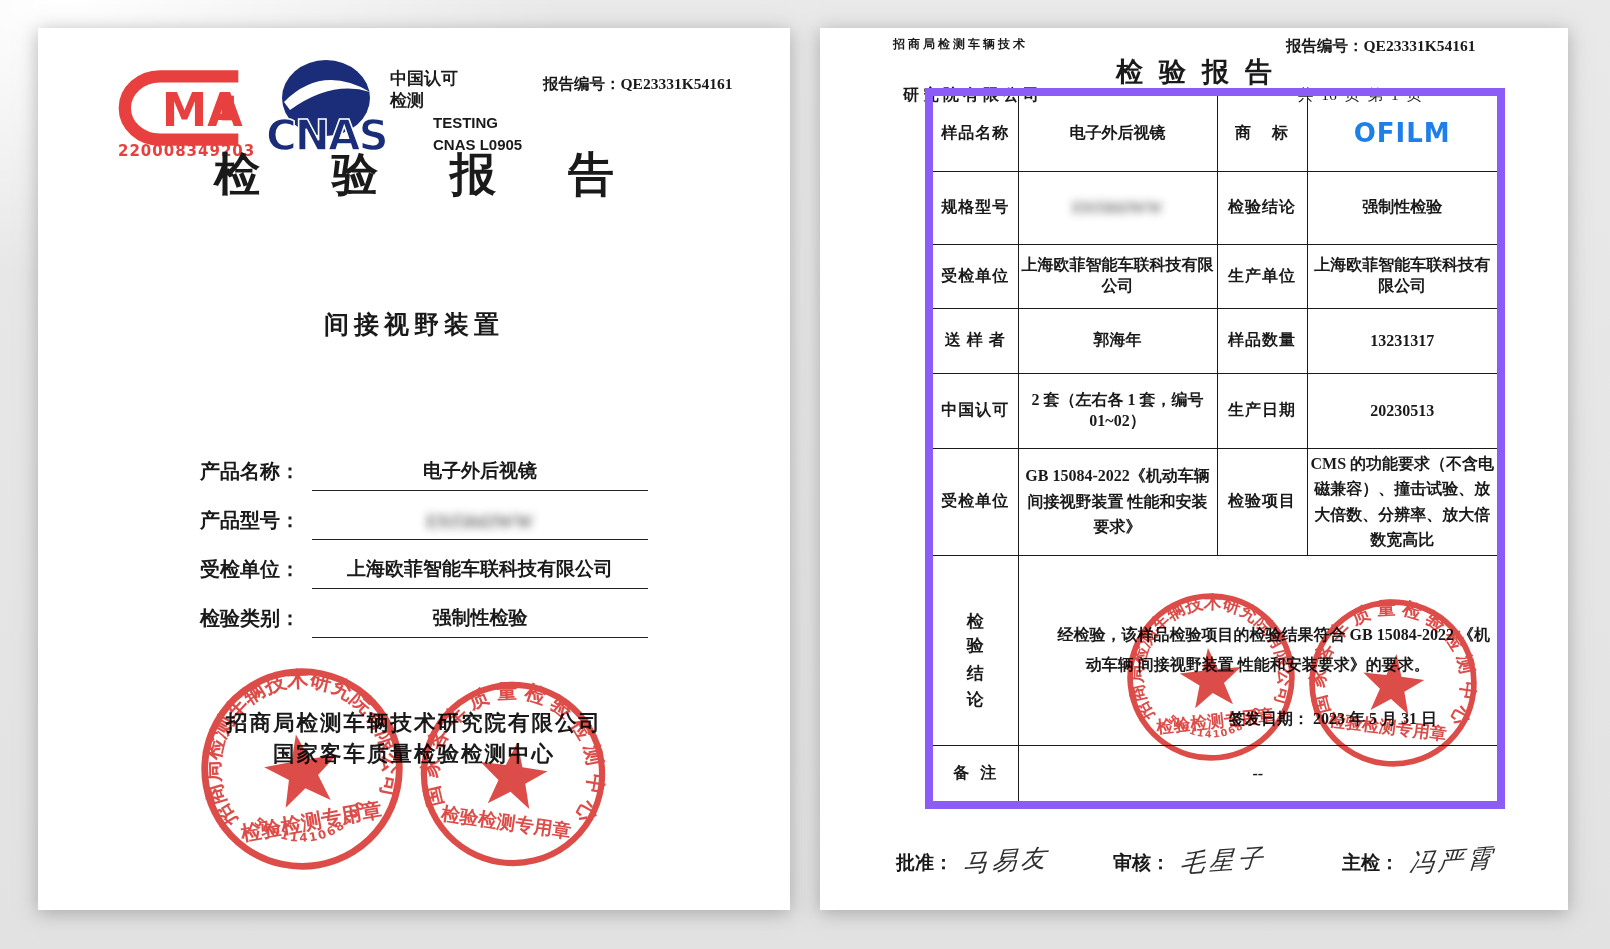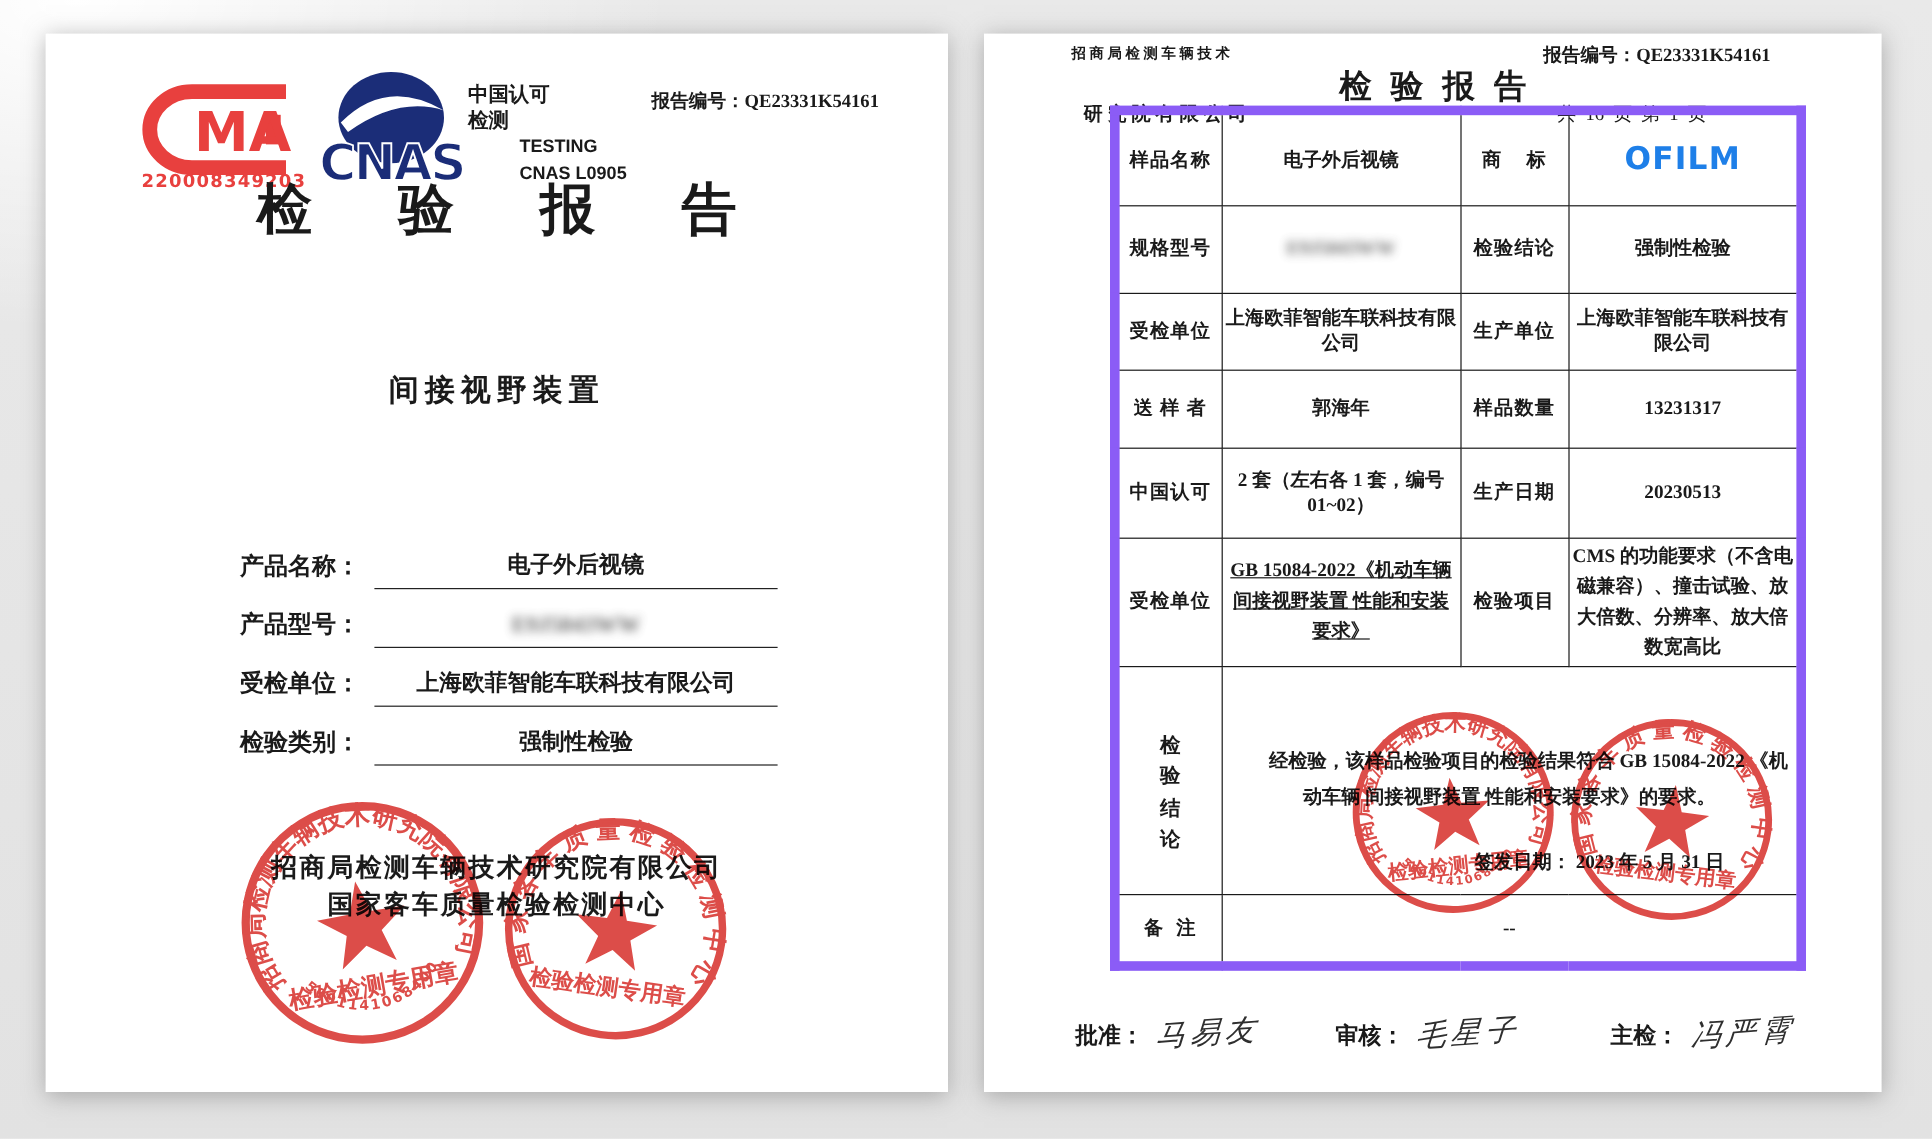--- a/index.html
+++ b/index.html
@@ -53,21 +53,21 @@
   .rp-repno{left:466px;top:8px;font-size:15.5px;font-weight:bold;}
   .rp-pages{left:478px;top:57px;font-size:15.5px;font-weight:normal;white-space:pre-wrap;}
 
   table.rtable{position:absolute;left:105px;top:60px;width:572px;border-collapse:collapse;
     table-layout:fixed;border:8px solid #8b5cf6;}
   table.rtable td{border:1px solid #1a1a1a;text-align:center;vertical-align:middle;
     font-weight:bold;font-size:16px;padding:2px;overflow:hidden;}
   td.lab{white-space:pre-wrap;letter-spacing:1px;}
   td.small{font-size:14px;padding:0;}
   td.left{text-align:left;padding:2px 4px;}
-  td.basis{font-size:14.5px;line-height:1.6;text-decoration:underline;}
+  td.basis{font-size:14.5px;line-height:1.6;}
   td.items{font-size:14px;line-height:1.6;}
   .ofilm{font-family:"DejaVu Sans",sans-serif;font-weight:bold;font-size:26px;color:#1e7fe8;letter-spacing:1px;}
   .vertical-label{writing-mode:vertical-lr;text-orientation:upright;letter-spacing:26px;
     font-size:17px;font-weight:bold;margin:0 auto;}
   td.conclusion{text-align:left;vertical-align:top;position:relative;
     padding:12px 12px 0 12px;line-height:1.9;font-size:16px;}
   .conclusion-text{text-indent:2em;}
   .sign-date{position:absolute;left:44%;bottom:10px;font-size:16px;font-weight:bold;white-space:pre-wrap;}
   .rp-signs{left:0;top:802px;width:100%;height:60px;}
   .sig{position:absolute;top:14px;font-size:19px;font-weight:bold;white-space:nowrap;}

